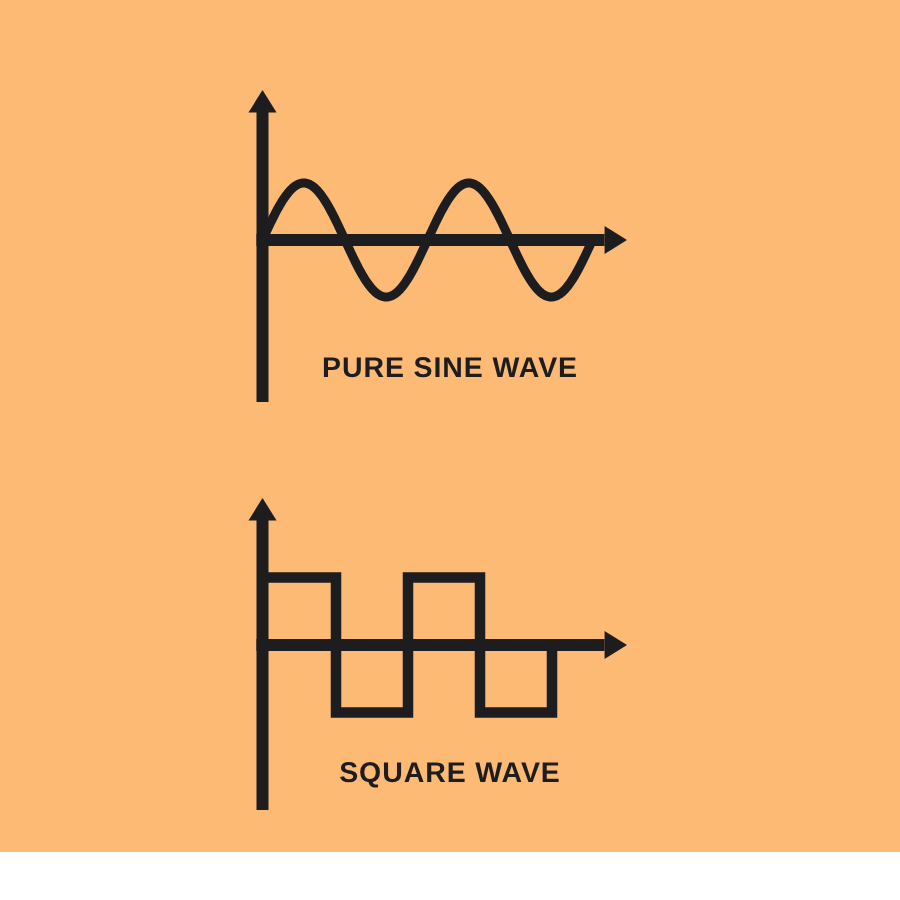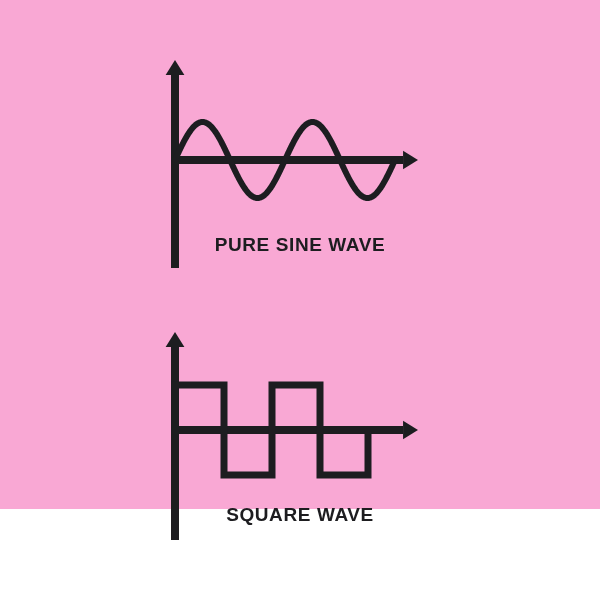--- a/index.html
+++ b/index.html
@@ -10,22 +10,22 @@
   body {
     width: 600px;
     height: 600px;
     background: #ffffff;
     font-family: "Liberation Sans", sans-serif;
     overflow: hidden;
   }
   #canvas-root {
     position: relative;
     width: 600px;
-    height: 509px;
-    background: #f9a8d4;
+    height: 568px;
+    background: #fdba74;
   }
   .diagram-svg {
     position: absolute;
     top: 0;
     left: 0;
     width: 600px;
     height: 600px;
     display: block;
   }
   .wave-label {

